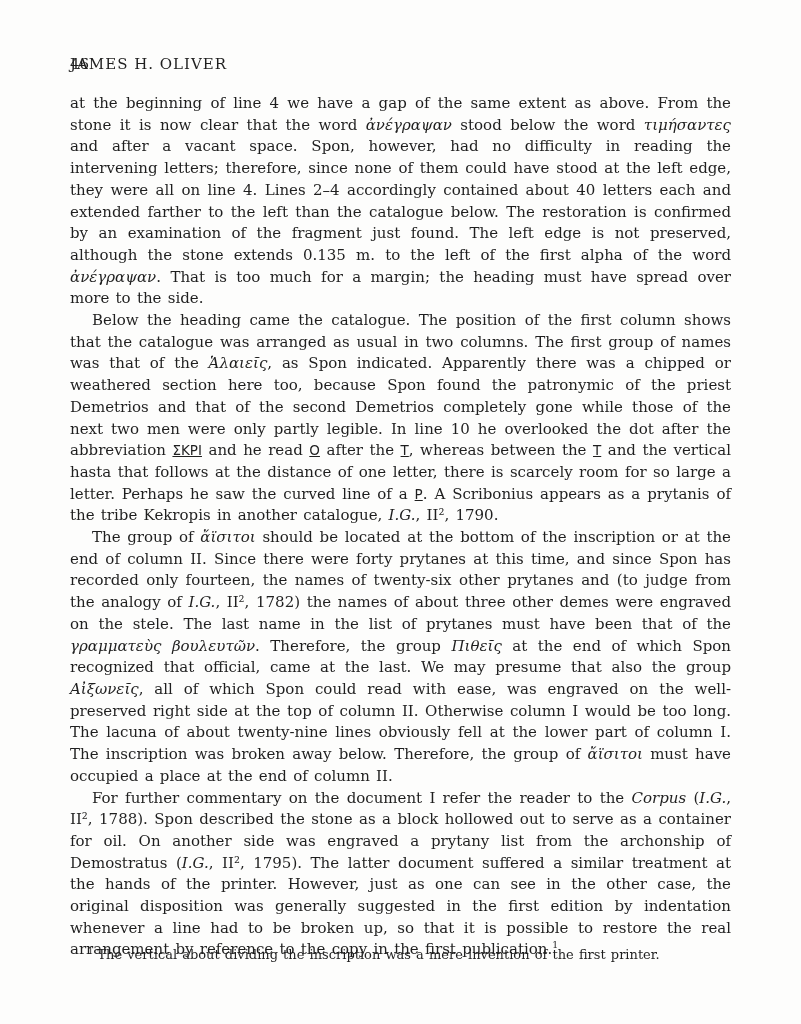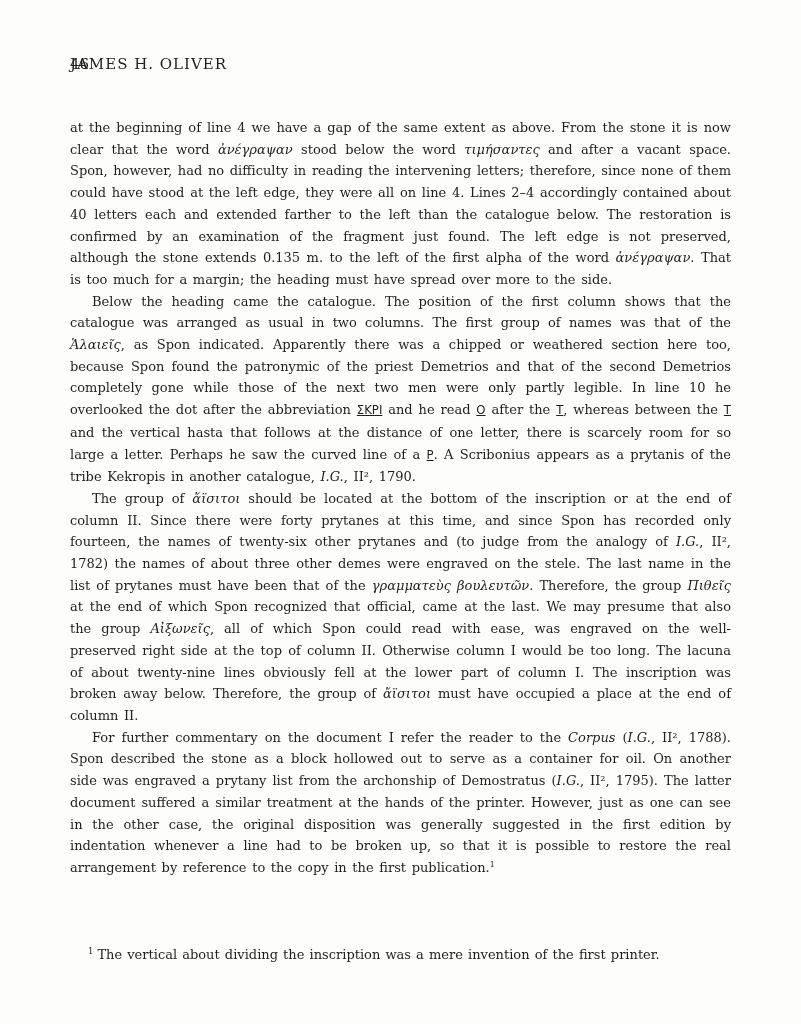--- a/index.html
+++ b/index.html
@@ -32,25 +32,24 @@
   }
   .running-header {
     text-align: left;
     letter-spacing: 1px;
   }
   .body-text {
     position: absolute;
     top: 93px;
     left: 70px;
     width: 661px;
-    font-size: 13px;
+    font-size: 15px;
     line-height: 21.7px;
     text-align: justify;
     word-spacing: 1.5px;
-    margin-top: 24px;
   }
   .body-text p {
     text-align: justify;
   }
   .body-text p.indent {
     text-indent: 22px;
   }
   .run-greek, .run-italic {
     font-style: italic;
   }

